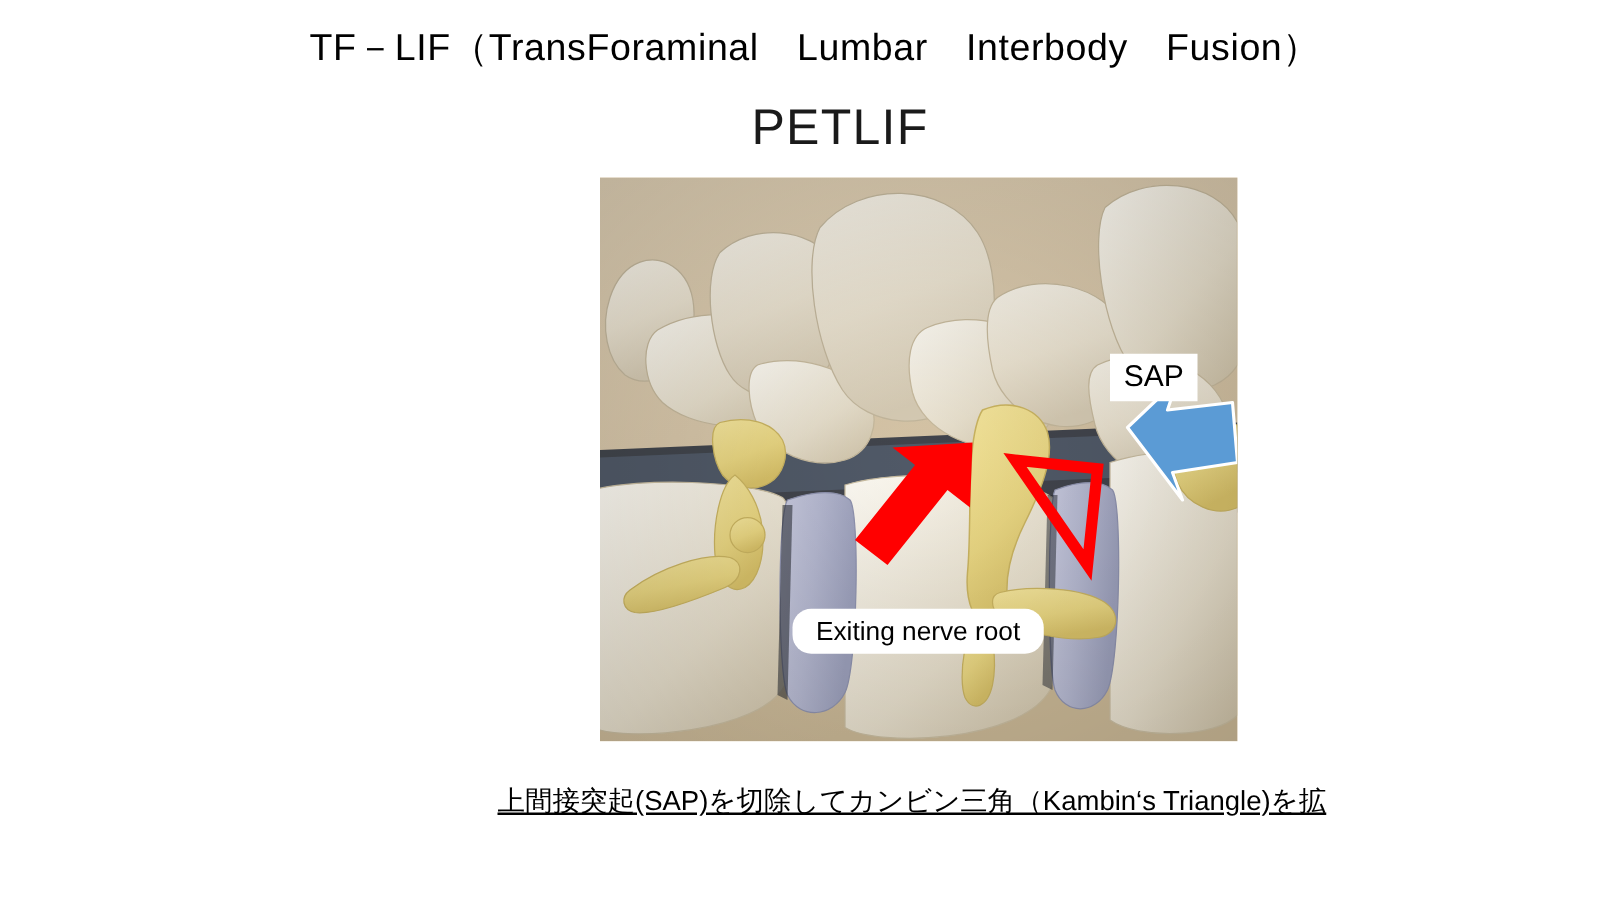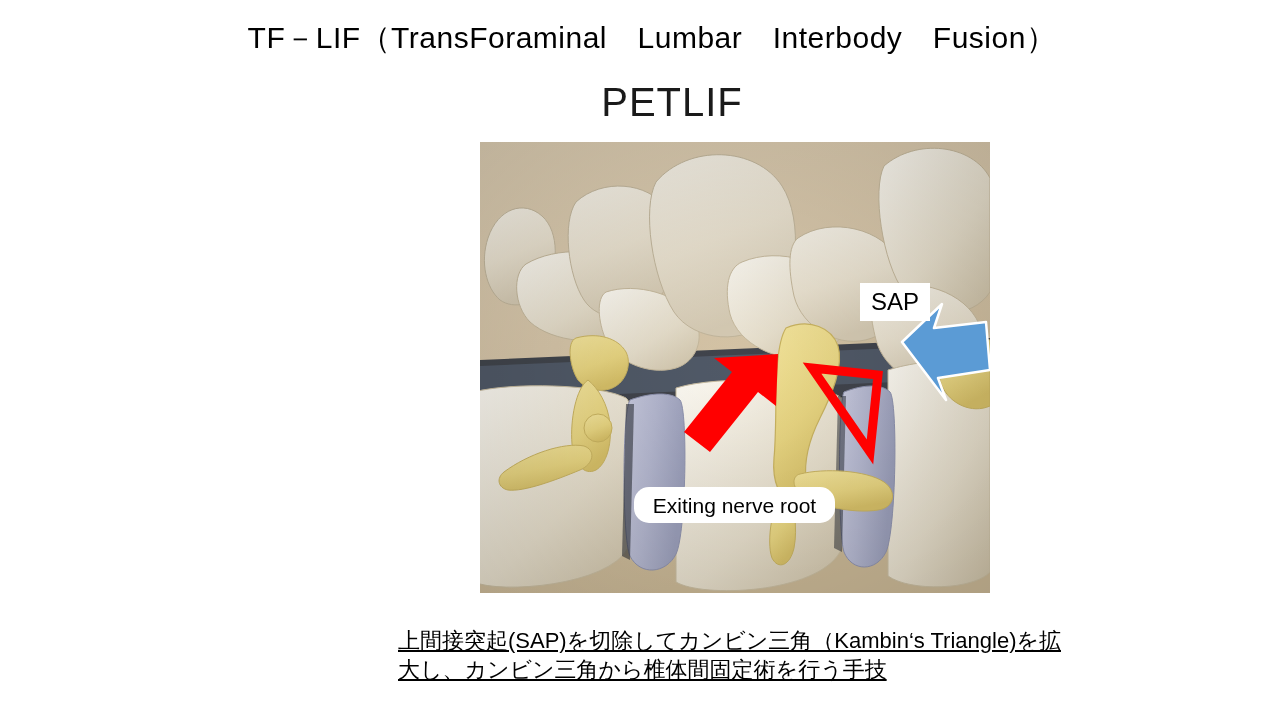--- a/index.html
+++ b/index.html
@@ -62,21 +62,21 @@
     position: absolute;
     background: #ffffff;
     color: #000000;
     display: flex;
     align-items: center;
     justify-content: center;
     font-family: "Liberation Sans", sans-serif;
     line-height: 1;
   }
   .label-sap {
-    left: 860px;
+    left: 888px;
     top: 283px;
     width: 70px;
     height: 38px;
     font-size: 24px;
   }
   .label-nerve {
     left: 634px;
     top: 487px;
     width: 201px;
     height: 36px;
@@ -214,14 +214,13 @@
     </g>
   </svg>
 </div>
 
 <div class="label-box label-sap">SAP</div>
 
 <div class="label-box label-nerve">Exiting nerve root</div>
 
 <div class="caption">
   <span class="line">上間接突起(SAP)を切除してカンビン三角（Kambin‘s Triangle)を拡</span>
-  <span class="line">大し、カンビン三角から椎体間固定術を行う手技</span>
 </div>
 
 </body></html>

